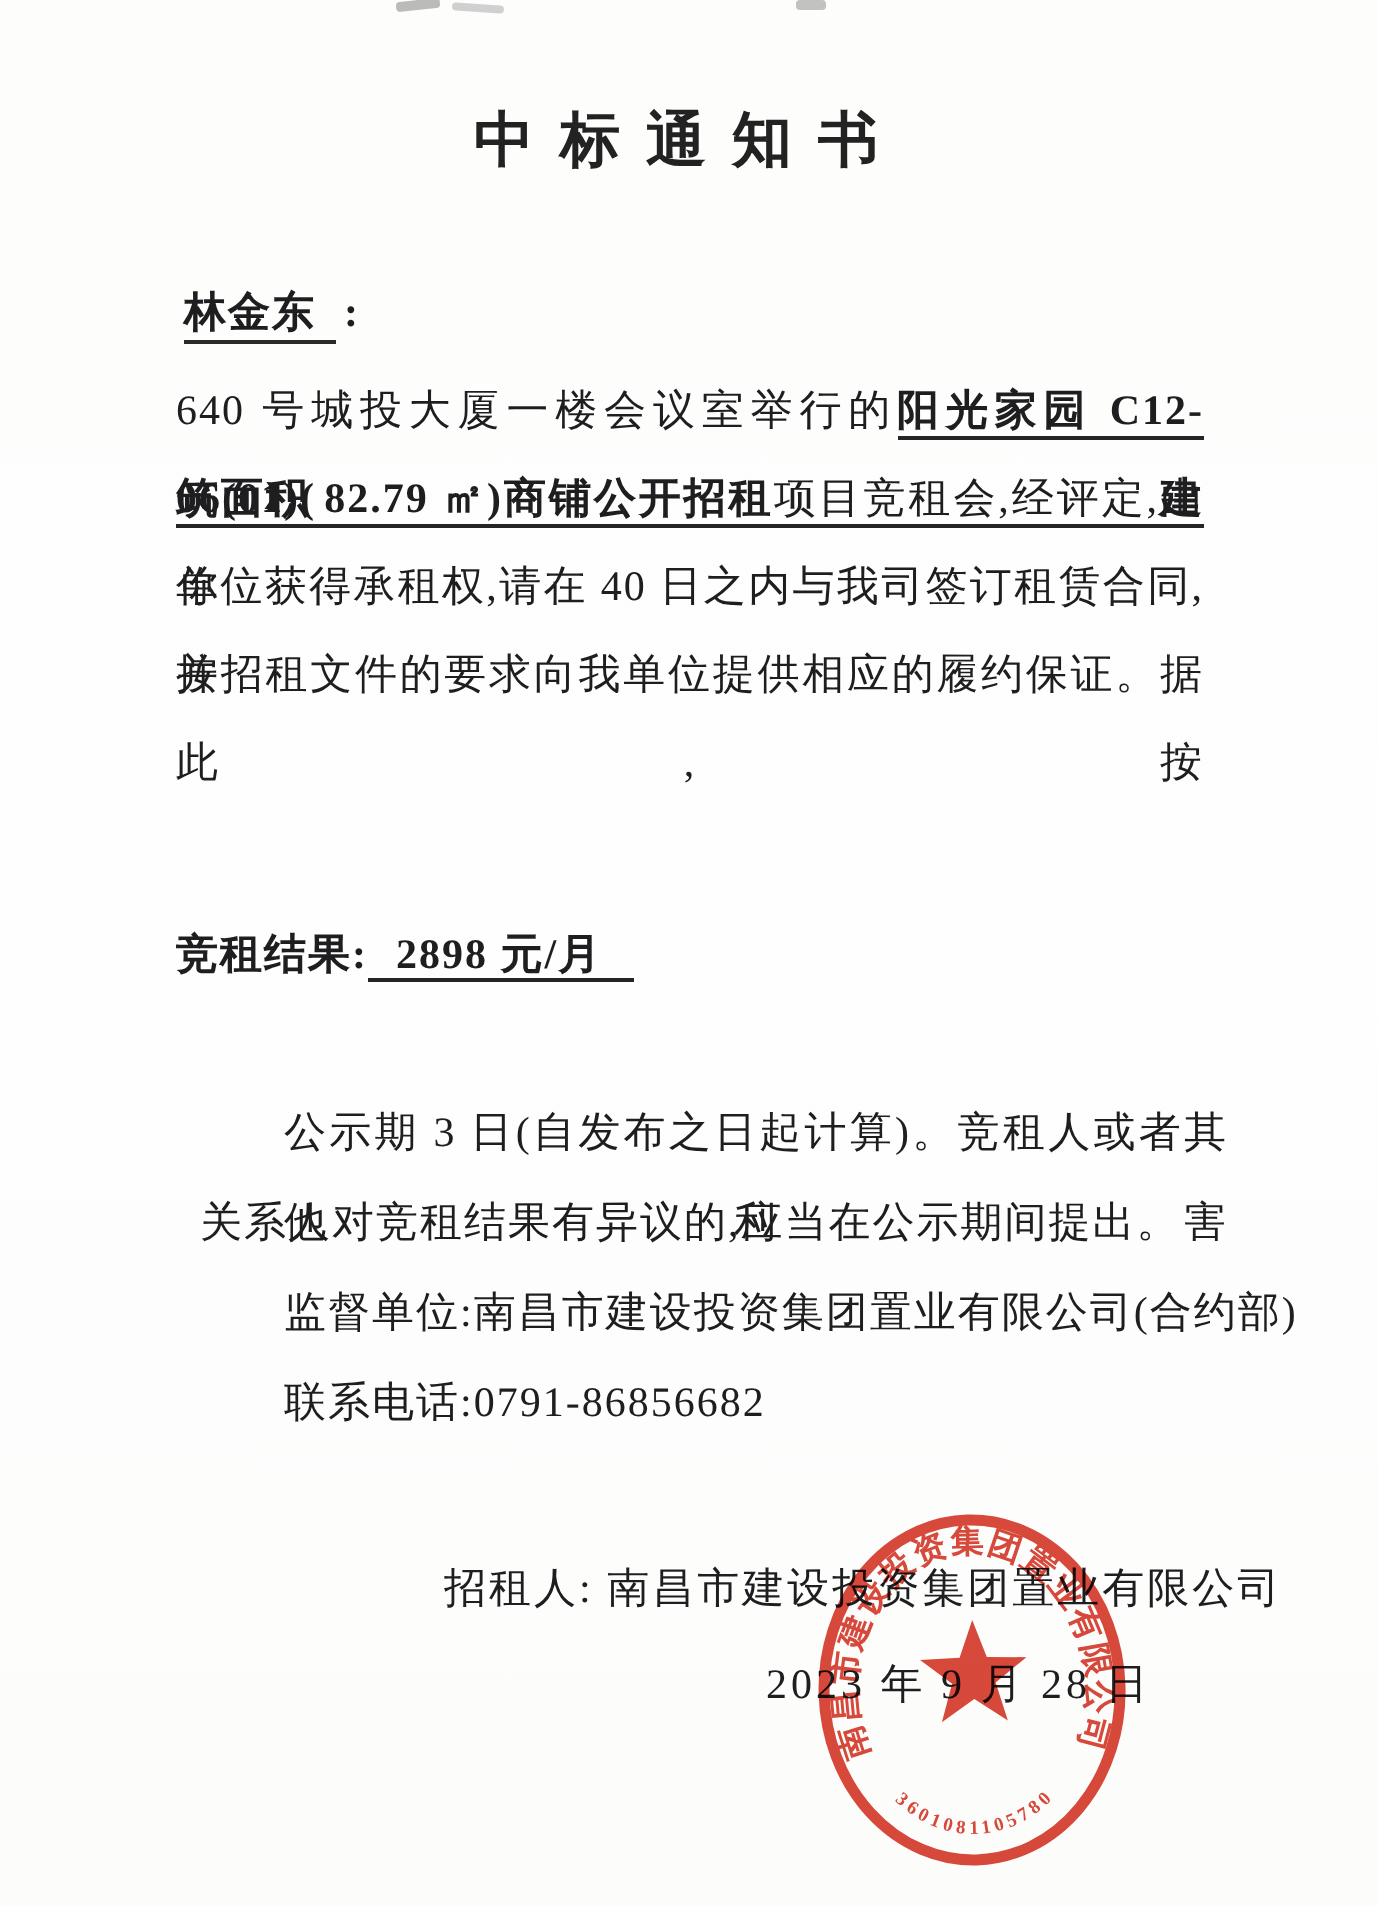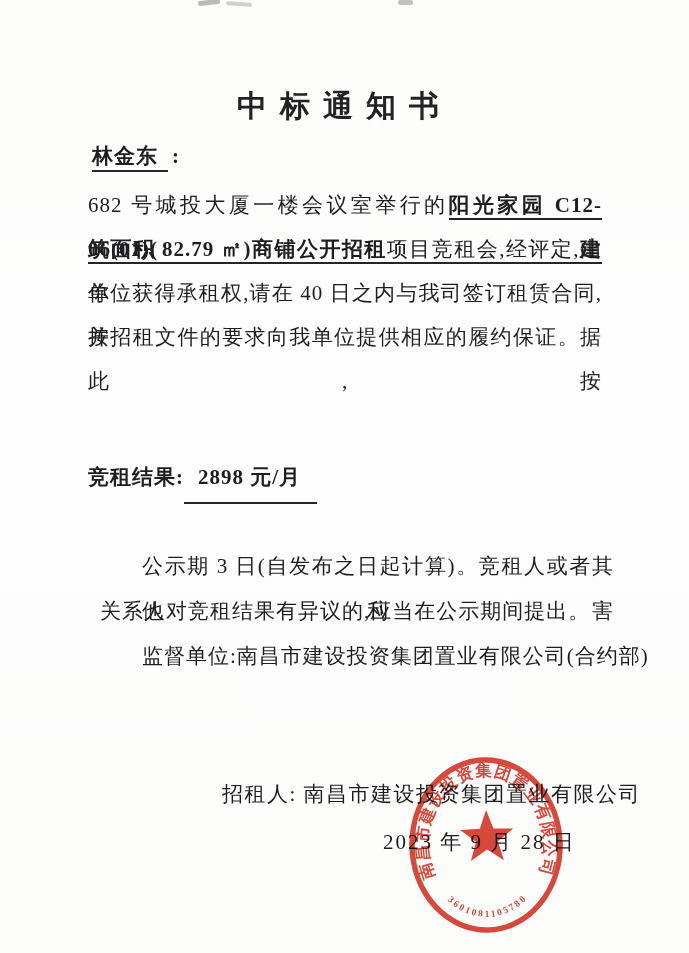--- a/index.html
+++ b/index.html
@@ -14,21 +14,20 @@
     width:689px;height:953px;
     background:linear-gradient(180deg,#fdfdfc 0%,#fefefe 50%,#fcfcfb 100%);
     color:#1e1e20;
   }
   .doc-title{
     position:absolute;left:0;top:50px;width:100%;
     text-align:center;
     font-size:30px;font-weight:bold;
     letter-spacing:13px;
     color:#222;
-    margin-top:36px;
   }
   .recipient{
     position:absolute;left:92px;top:142px;
     font-size:21px;font-weight:bold;
     letter-spacing:1px;
   }
   .recipient .name{
     border-bottom:2px solid #2a2a2a;
     padding-right:10px;
     display:inline-block;
@@ -59,21 +58,21 @@
     border-bottom:2px solid #252525;
     padding-bottom:1px;
   }
   .result-line{
     position:absolute;left:88px;top:454px;
     font-size:21px;font-weight:bold;letter-spacing:1px;
     line-height:46px;
   }
   .result-line .value{
     border-bottom:2px solid #252525;
-    padding:0 16px 13px 14px;
+    padding:0 16px 0 14px;
   }
   .footer-lessor{
     position:absolute;left:222px;top:780px;
     font-size:21px;letter-spacing:1.5px;
   }
   .footer-date{
     position:absolute;left:383px;top:828px;
     font-size:21px;letter-spacing:2px;
   }
   .seal{
@@ -103,34 +102,35 @@
   <div class="artifact a2"></div>
   <div class="artifact a3"></div>
 
   <div class="doc-title">中标通知书</div>
 
   <div class="recipient">
     <span class="name">林金东</span><span class="colon">:</span>
   </div>
 
   <div class="body-para">
-    <div class="line jline"><span>682 号城投大厦一楼会议室举行的</span><span class="em-seg">阳光家园 C12-06(01)(建</span></div>
+    <div class="line jline"><span>640 号城投大厦一楼会议室举行的</span><span class="em-seg">阳光家园 C12-06(01)(建</span></div>
     <div class="line jline"><span class="em-seg">筑面积 82.79 ㎡)商铺公开招租</span><span>项目竞租会,经评定,由你</span></div>
     <div class="line jline">单位获得承租权,请在 40 日之内与我司签订租赁合同,并</div>
     <div class="line jline">按招租文件的要求向我单位提供相应的履约保证。据此,按</div>
   </div>
 
   <div class="result-line">
     <span>竞租结果:</span><span class="value">2898 元/月</span>
   </div>
 
   <div class="notice-para">
     <div class="line jline indent">公示期 3 日(自发布之日起计算)。竞租人或者其他利害</div>
     <div class="line">关系人对竞租结果有异议的,应当在公示期间提出。</div>
     <div class="line indent">监督单位:南昌市建设投资集团置业有限公司(合约部)</div>
+    <div class="line indent">联系电话:0791-86856682</div>
   </div>
 
   <div class="footer-lessor">招租人: 南昌市建设投资集团置业有限公司</div>
   <div class="footer-date">2023 年 9 月 28 日</div>
 
   <svg class="seal" viewBox="0 0 224 246" xmlns="http://www.w3.org/2000/svg">
     <defs>
       <path id="ringPath" d="M 57.5 147.6 A 58 69 0 1 1 166.5 147.6" fill="none"></path>
       <path id="codePath" d="M 60.3 162.2 A 61 72 0 0 0 163.7 162.2" fill="none"></path>
     </defs>

